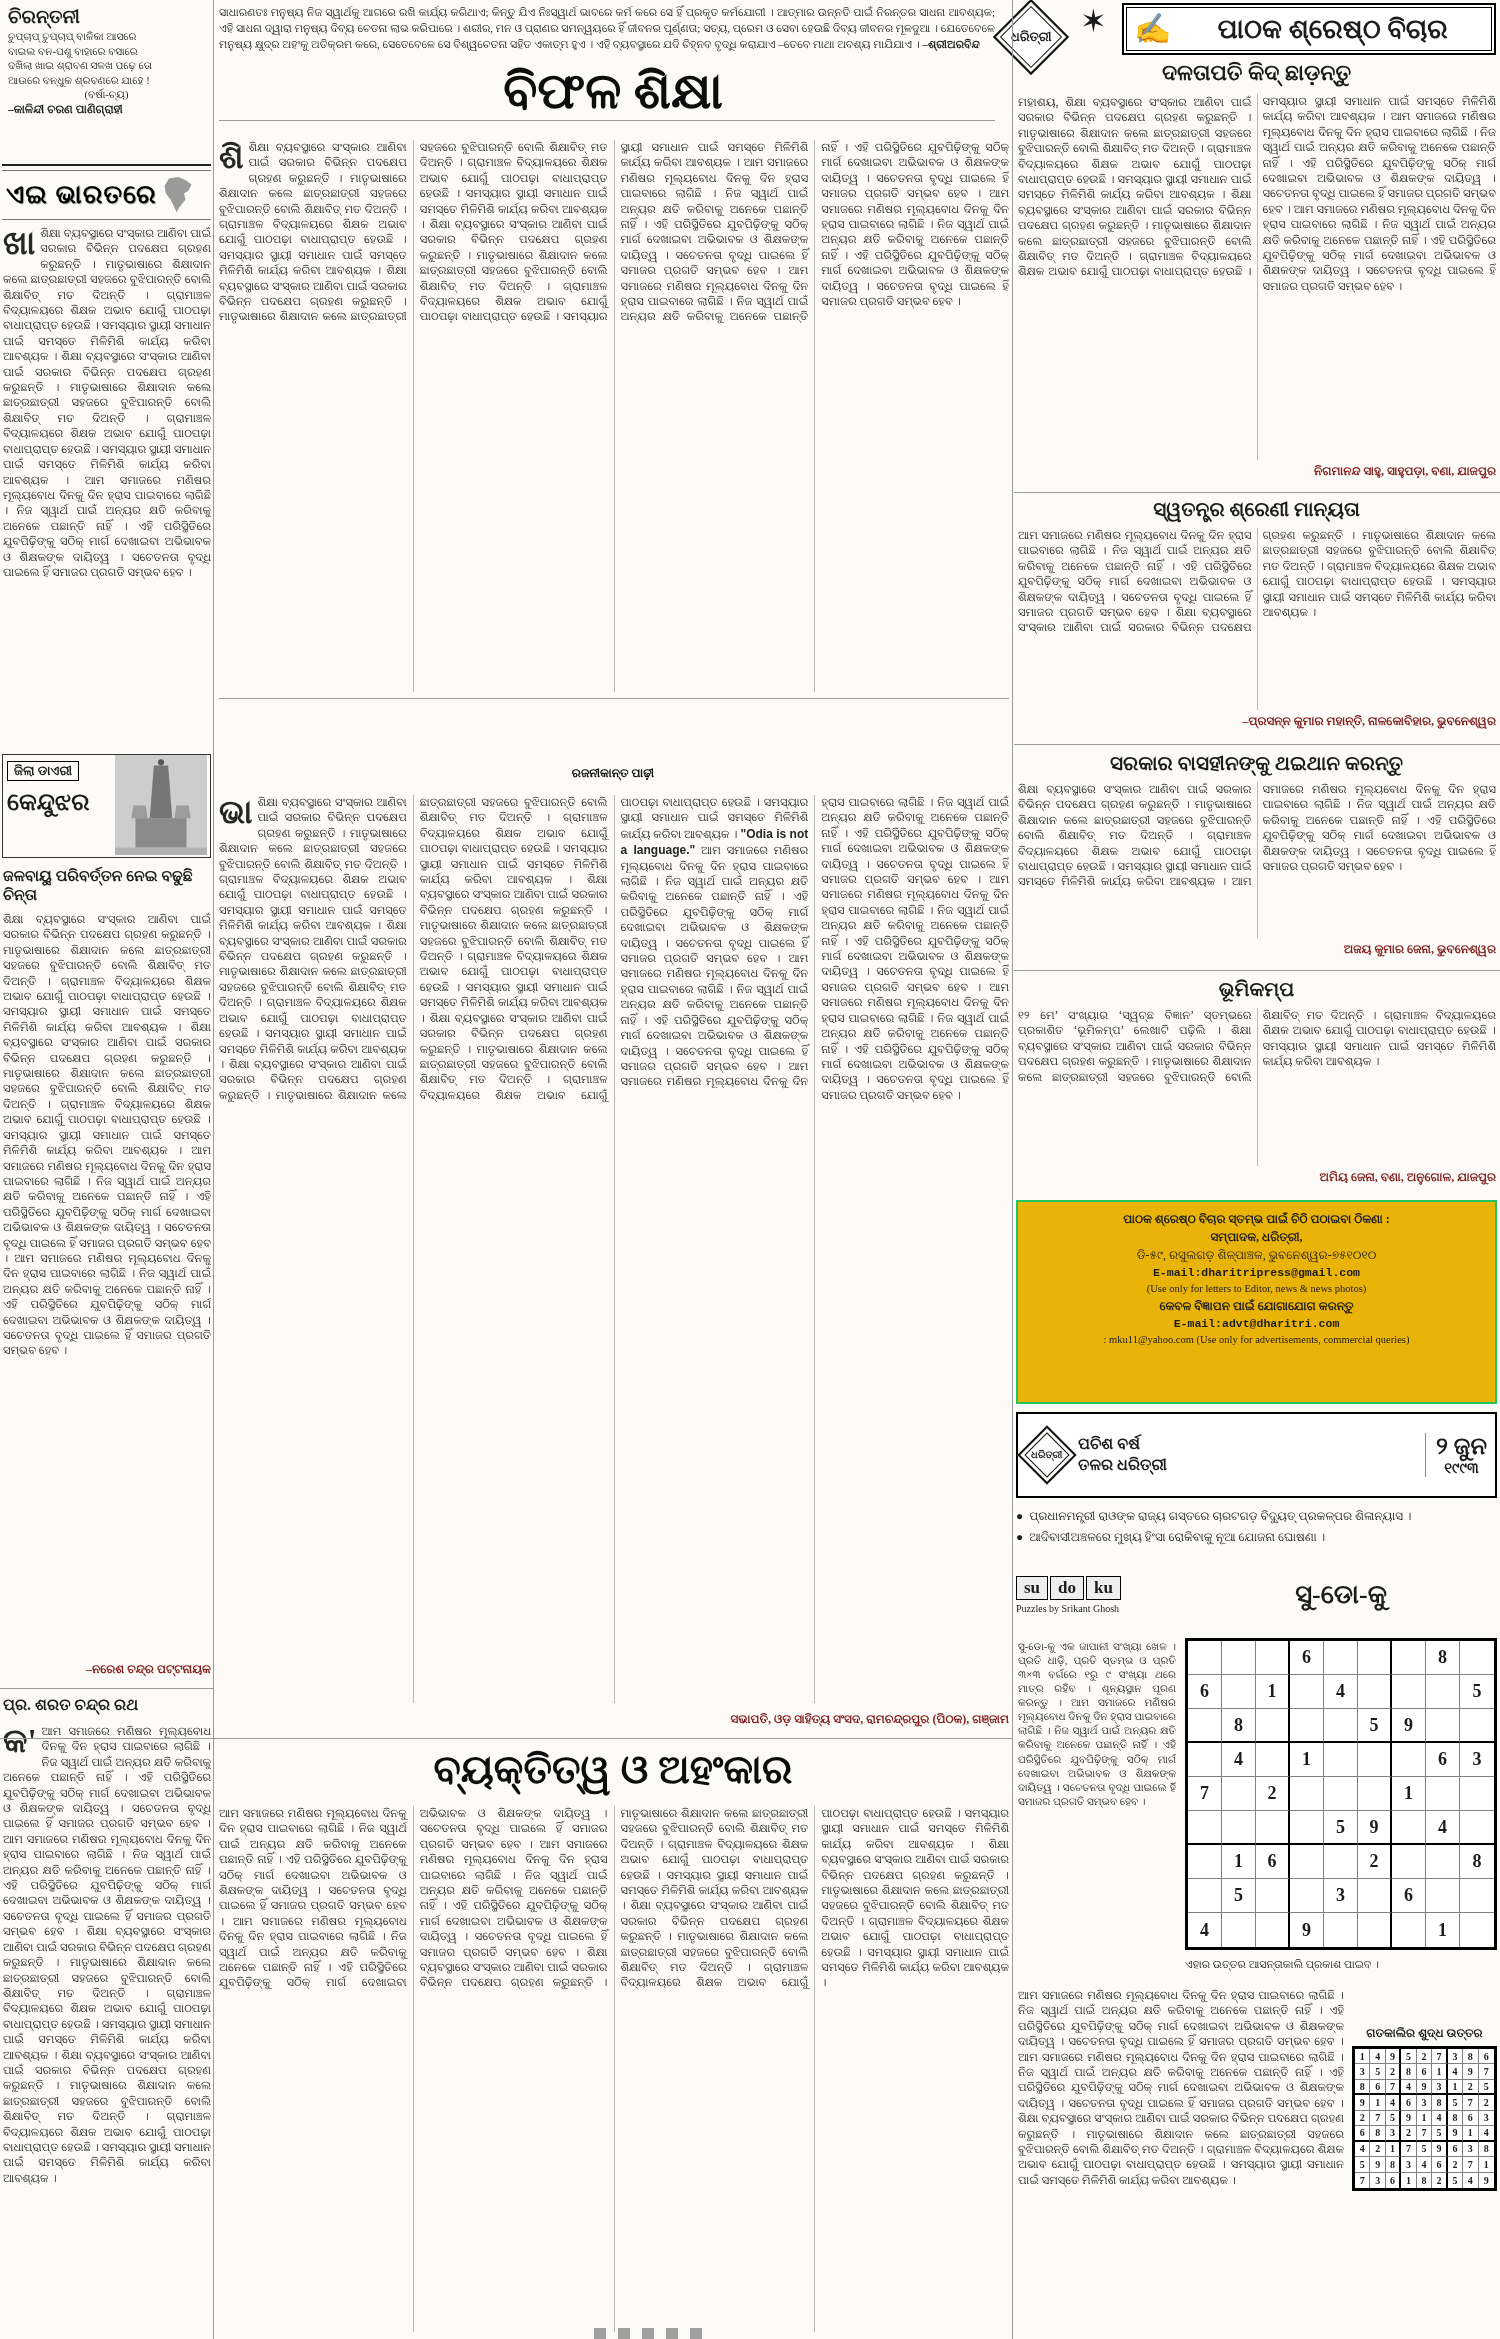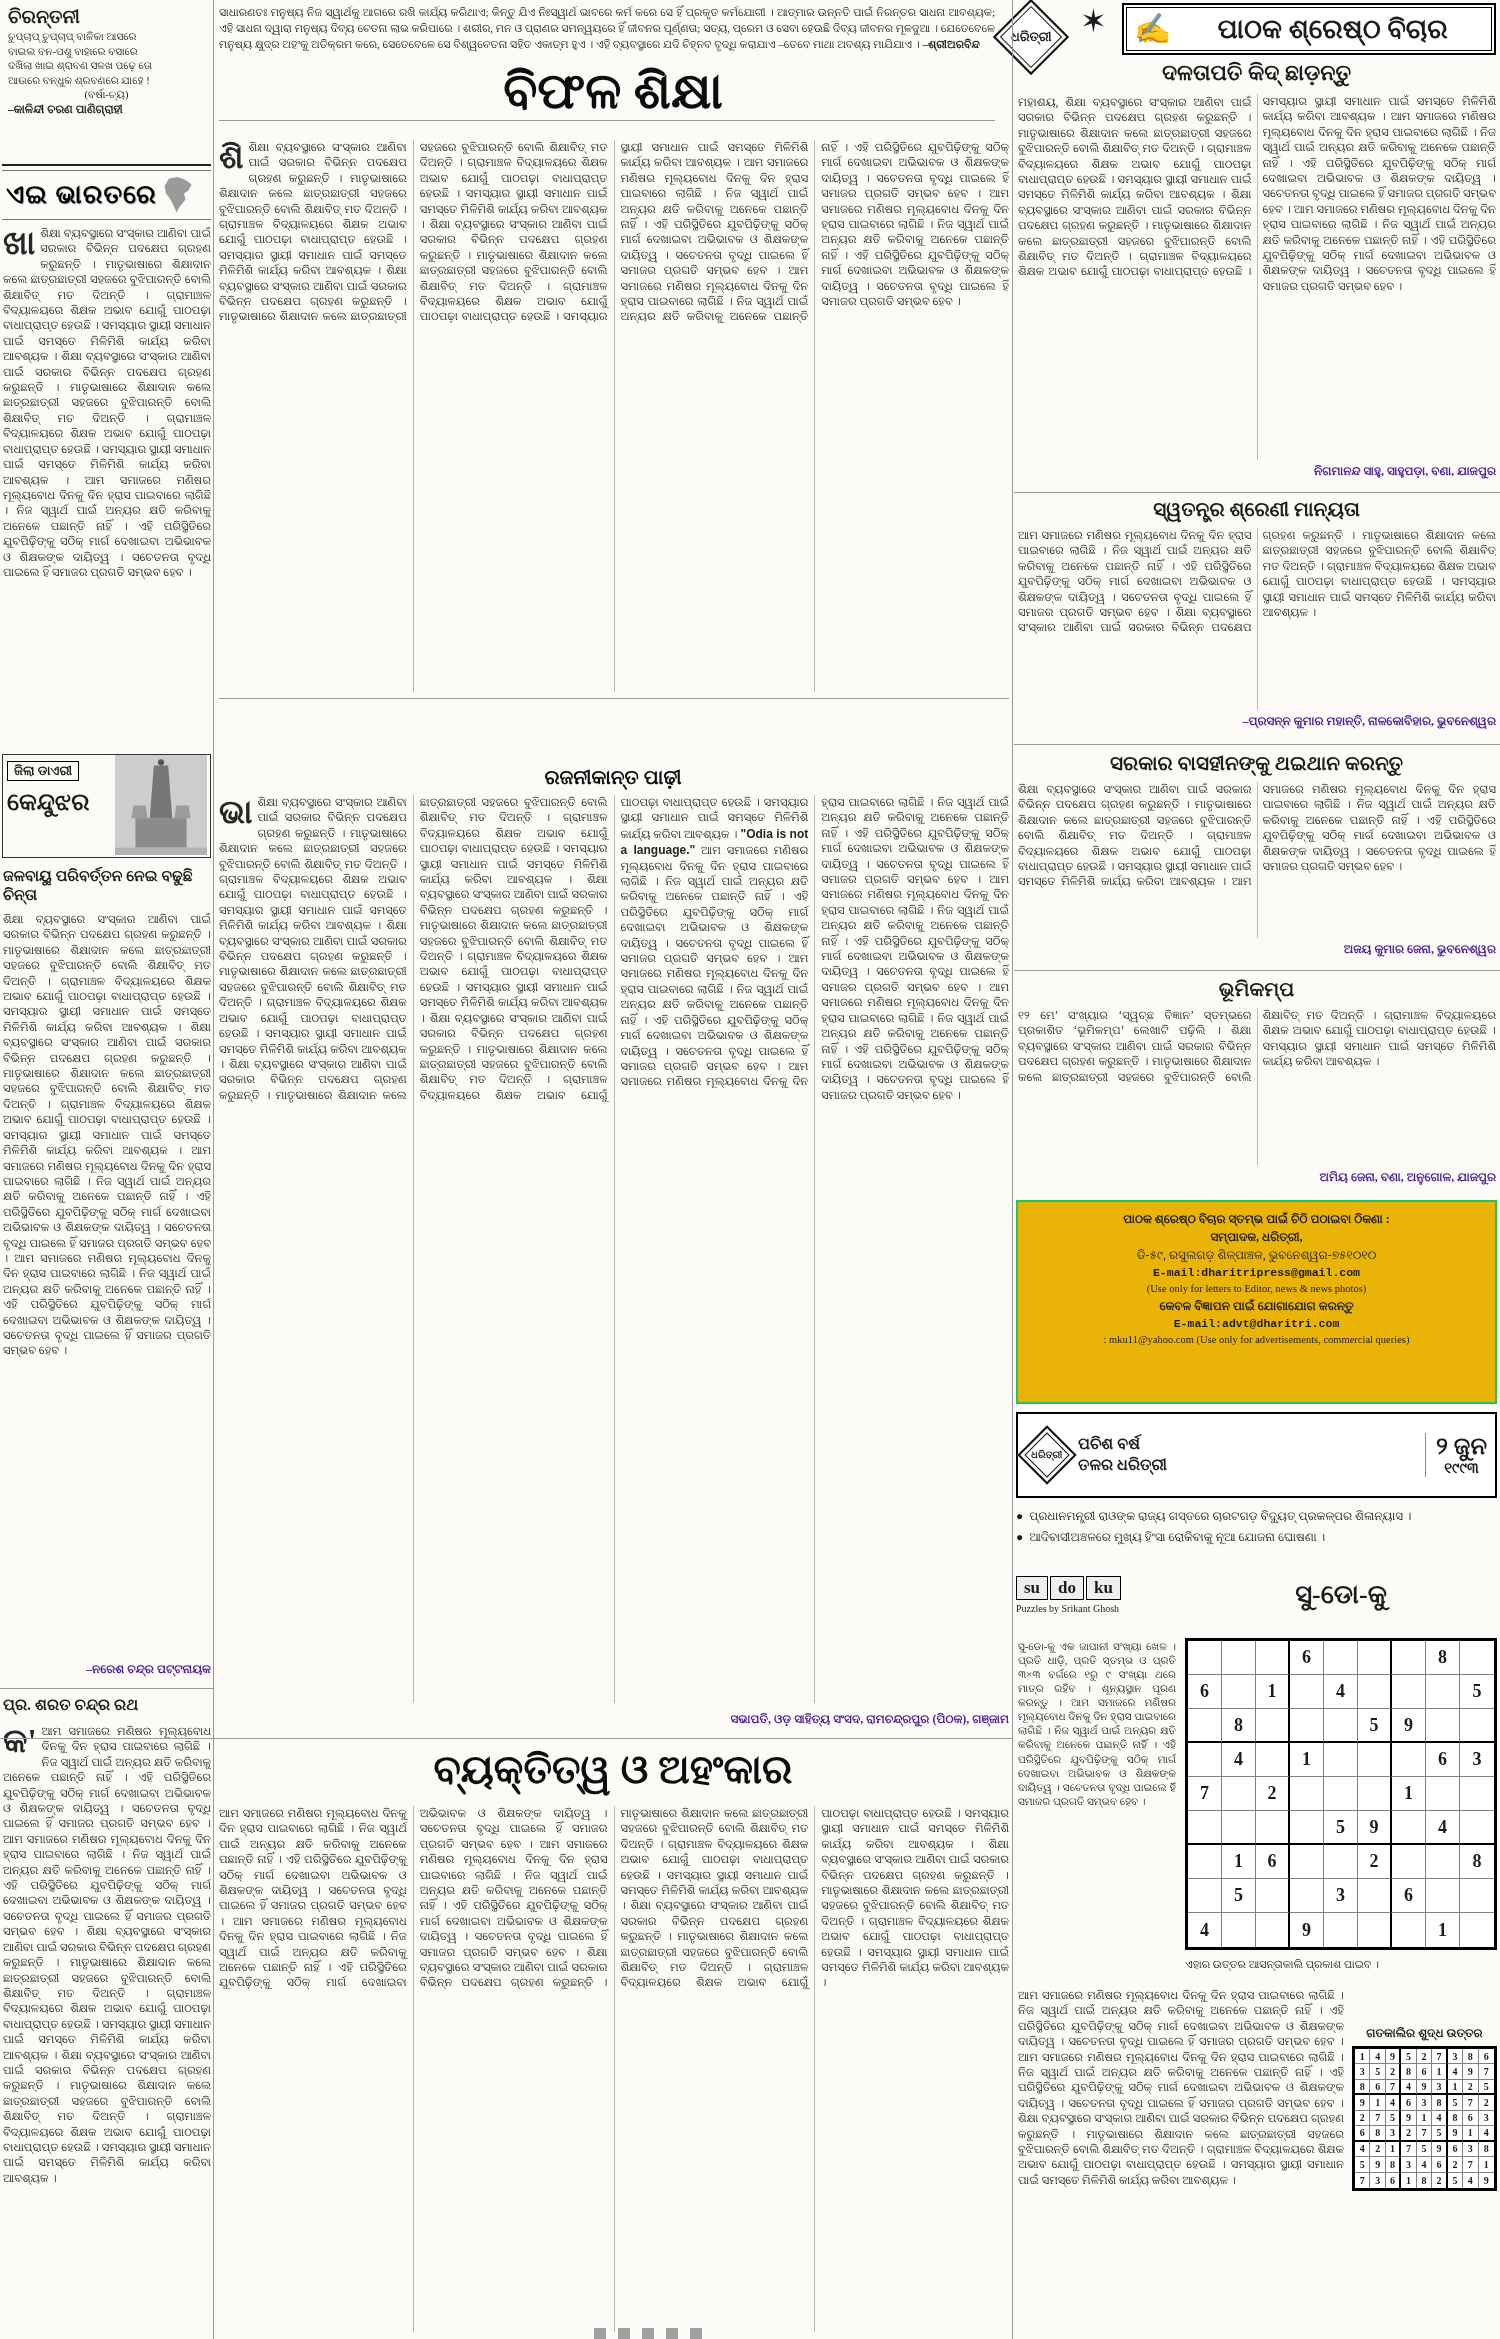--- a/index.html
+++ b/index.html
@@ -5,21 +5,21 @@
   * { margin:0; padding:0; box-sizing:border-box; }
   html,body { background:#e8e6e0; }
   body { font-family:"Liberation Serif","DejaVu Serif",serif; }
   .page { position:relative; width:1500px; height:2339px; background:#fcfbf7; color:#1c1c1c; overflow:hidden; margin:0 auto; }
   .abs { position:absolute; }
   .body-txt { font-size:11.5px; line-height:1.34; color:#262626; text-align:justify; overflow:hidden; word-break:break-word; }
   .cols4 { column-count:4; column-gap:13px; column-rule:1px solid #b9b9b9; height:100%; }
   .cols2 { column-count:2; column-gap:11px; column-rule:1px solid #b9b9b9; height:100%; }
   .hl { font-weight:bold; text-align:center; color:#0d0d0d; }
   .dropcap { float:left; font-size:33px; line-height:0.9; font-weight:bold; padding:3px 5px 0 0; }
-  .sign { font-weight:bold; font-size:12px; text-align:right; color:#4c1d95; }
+  .sign { font-weight:bold; font-size:12px; text-align:right; color:#7f1d1d; }
   .vrule { position:absolute; width:1px; background:#9a9a9a; }
   .hrule { position:absolute; height:1px; background:#9a9a9a; }
 
   
   .chirantani { border-bottom:2px solid #222; padding:4px 6px; overflow:hidden; }
   .chirantani .t { font-weight:bold; font-size:19px; }
   .chirantani .q { font-size:10.5px; line-height:1.4; white-space:pre-line; margin-top:2px; }
   .chirantani .r { font-size:10.5px; text-align:center; }
   .chirantani .a { font-weight:bold; font-size:11.5px; margin-top:2px; }
   .topquote { font-size:11px; line-height:1.45; text-align:justify; overflow:hidden; }
@@ -166,21 +166,21 @@
 
   <div class="abs body-txt" style="left:219px; top:140px; width:790px; height:552px;">
     <div class="cols4">
       <span class="dropcap">ଶି</span>
       <span>ଶିକ୍ଷା ବ୍ୟବସ୍ଥାରେ ସଂସ୍କାର ଆଣିବା ପାଇଁ ସରକାର ବିଭିନ୍ନ ପଦକ୍ଷେପ ଗ୍ରହଣ କରୁଛନ୍ତି । ମାତୃଭାଷାରେ ଶିକ୍ଷାଦାନ କଲେ ଛାତ୍ରଛାତ୍ରୀ ସହଜରେ ବୁଝିପାରନ୍ତି ବୋଲି ଶିକ୍ଷାବିତ୍ ମତ ଦିଅନ୍ତି । ଗ୍ରାମାଞ୍ଚଳ ବିଦ୍ୟାଳୟରେ ଶିକ୍ଷକ ଅଭାବ ଯୋଗୁଁ ପାଠପଢ଼ା ବାଧାପ୍ରାପ୍ତ ହେଉଛି । ସମସ୍ୟାର ସ୍ଥାୟୀ ସମାଧାନ ପାଇଁ ସମସ୍ତେ ମିଳିମିଶି କାର୍ଯ୍ୟ କରିବା ଆବଶ୍ୟକ । ଶିକ୍ଷା ବ୍ୟବସ୍ଥାରେ ସଂସ୍କାର ଆଣିବା ପାଇଁ ସରକାର ବିଭିନ୍ନ ପଦକ୍ଷେପ ଗ୍ରହଣ କରୁଛନ୍ତି । ମାତୃଭାଷାରେ ଶିକ୍ଷାଦାନ କଲେ ଛାତ୍ରଛାତ୍ରୀ ସହଜରେ ବୁଝିପାରନ୍ତି ବୋଲି ଶିକ୍ଷାବିତ୍ ମତ ଦିଅନ୍ତି । ଗ୍ରାମାଞ୍ଚଳ ବିଦ୍ୟାଳୟରେ ଶିକ୍ଷକ ଅଭାବ ଯୋଗୁଁ ପାଠପଢ଼ା ବାଧାପ୍ରାପ୍ତ ହେଉଛି । ସମସ୍ୟାର ସ୍ଥାୟୀ ସମାଧାନ ପାଇଁ ସମସ୍ତେ ମିଳିମିଶି କାର୍ଯ୍ୟ କରିବା ଆବଶ୍ୟକ । ଶିକ୍ଷା ବ୍ୟବସ୍ଥାରେ ସଂସ୍କାର ଆଣିବା ପାଇଁ ସରକାର ବିଭିନ୍ନ ପଦକ୍ଷେପ ଗ୍ରହଣ କରୁଛନ୍ତି । ମାତୃଭାଷାରେ ଶିକ୍ଷାଦାନ କଲେ ଛାତ୍ରଛାତ୍ରୀ ସହଜରେ ବୁଝିପାରନ୍ତି ବୋଲି ଶିକ୍ଷାବିତ୍ ମତ ଦିଅନ୍ତି । ଗ୍ରାମାଞ୍ଚଳ ବିଦ୍ୟାଳୟରେ ଶିକ୍ଷକ ଅଭାବ ଯୋଗୁଁ ପାଠପଢ଼ା ବାଧାପ୍ରାପ୍ତ ହେଉଛି । ସମସ୍ୟାର ସ୍ଥାୟୀ ସମାଧାନ ପାଇଁ ସମସ୍ତେ ମିଳିମିଶି କାର୍ଯ୍ୟ କରିବା ଆବଶ୍ୟକ । </span>
       <span>ଆମ ସମାଜରେ ମଣିଷର ମୂଲ୍ୟବୋଧ ଦିନକୁ ଦିନ ହ୍ରାସ ପାଇବାରେ ଲାଗିଛି । ନିଜ ସ୍ୱାର୍ଥ ପାଇଁ ଅନ୍ୟର କ୍ଷତି କରିବାକୁ ଅନେକେ ପଛାନ୍ତି ନାହିଁ । ଏହି ପରିସ୍ଥିତିରେ ଯୁବପିଢ଼ିଙ୍କୁ ସଠିକ୍ ମାର୍ଗ ଦେଖାଇବା ଅଭିଭାବକ ଓ ଶିକ୍ଷକଙ୍କ ଦାୟିତ୍ୱ । ସଚେତନତା ବୃଦ୍ଧି ପାଇଲେ ହିଁ ସମାଜର ପ୍ରଗତି ସମ୍ଭବ ହେବ । ଆମ ସମାଜରେ ମଣିଷର ମୂଲ୍ୟବୋଧ ଦିନକୁ ଦିନ ହ୍ରାସ ପାଇବାରେ ଲାଗିଛି । ନିଜ ସ୍ୱାର୍ଥ ପାଇଁ ଅନ୍ୟର କ୍ଷତି କରିବାକୁ ଅନେକେ ପଛାନ୍ତି ନାହିଁ । ଏହି ପରିସ୍ଥିତିରେ ଯୁବପିଢ଼ିଙ୍କୁ ସଠିକ୍ ମାର୍ଗ ଦେଖାଇବା ଅଭିଭାବକ ଓ ଶିକ୍ଷକଙ୍କ ଦାୟିତ୍ୱ । ସଚେତନତା ବୃଦ୍ଧି ପାଇଲେ ହିଁ ସମାଜର ପ୍ରଗତି ସମ୍ଭବ ହେବ । ଆମ ସମାଜରେ ମଣିଷର ମୂଲ୍ୟବୋଧ ଦିନକୁ ଦିନ ହ୍ରାସ ପାଇବାରେ ଲାଗିଛି । ନିଜ ସ୍ୱାର୍ଥ ପାଇଁ ଅନ୍ୟର କ୍ଷତି କରିବାକୁ ଅନେକେ ପଛାନ୍ତି ନାହିଁ । ଏହି ପରିସ୍ଥିତିରେ ଯୁବପିଢ଼ିଙ୍କୁ ସଠିକ୍ ମାର୍ଗ ଦେଖାଇବା ଅଭିଭାବକ ଓ ଶିକ୍ଷକଙ୍କ ଦାୟିତ୍ୱ । ସଚେତନତା ବୃଦ୍ଧି ପାଇଲେ ହିଁ ସମାଜର ପ୍ରଗତି ସମ୍ଭବ ହେବ । </span>
     </div>
   </div>
 
   <div class="hrule" style="left:219px; top:698px; width:790px;"></div>
-  <div class="abs hl" style="left:215px; top:766px; width:796px; font-size:20px;">ରଜନୀକାନ୍ତ ପାଢ଼ୀ</div>
+  <div class="abs hl" style="left:215px; top:766px; width:796px; font-size:12px;">ରଜନୀକାନ୍ତ ପାଢ଼ୀ</div>
 
   <div class="abs body-txt" style="left:219px; top:795px; width:790px; height:908px;">
     <div class="cols4">
       <span class="dropcap">ଭା</span>
       <span>ଶିକ୍ଷା ବ୍ୟବସ୍ଥାରେ ସଂସ୍କାର ଆଣିବା ପାଇଁ ସରକାର ବିଭିନ୍ନ ପଦକ୍ଷେପ ଗ୍ରହଣ କରୁଛନ୍ତି । ମାତୃଭାଷାରେ ଶିକ୍ଷାଦାନ କଲେ ଛାତ୍ରଛାତ୍ରୀ ସହଜରେ ବୁଝିପାରନ୍ତି ବୋଲି ଶିକ୍ଷାବିତ୍ ମତ ଦିଅନ୍ତି । ଗ୍ରାମାଞ୍ଚଳ ବିଦ୍ୟାଳୟରେ ଶିକ୍ଷକ ଅଭାବ ଯୋଗୁଁ ପାଠପଢ଼ା ବାଧାପ୍ରାପ୍ତ ହେଉଛି । ସମସ୍ୟାର ସ୍ଥାୟୀ ସମାଧାନ ପାଇଁ ସମସ୍ତେ ମିଳିମିଶି କାର୍ଯ୍ୟ କରିବା ଆବଶ୍ୟକ । ଶିକ୍ଷା ବ୍ୟବସ୍ଥାରେ ସଂସ୍କାର ଆଣିବା ପାଇଁ ସରକାର ବିଭିନ୍ନ ପଦକ୍ଷେପ ଗ୍ରହଣ କରୁଛନ୍ତି । ମାତୃଭାଷାରେ ଶିକ୍ଷାଦାନ କଲେ ଛାତ୍ରଛାତ୍ରୀ ସହଜରେ ବୁଝିପାରନ୍ତି ବୋଲି ଶିକ୍ଷାବିତ୍ ମତ ଦିଅନ୍ତି । ଗ୍ରାମାଞ୍ଚଳ ବିଦ୍ୟାଳୟରେ ଶିକ୍ଷକ ଅଭାବ ଯୋଗୁଁ ପାଠପଢ଼ା ବାଧାପ୍ରାପ୍ତ ହେଉଛି । ସମସ୍ୟାର ସ୍ଥାୟୀ ସମାଧାନ ପାଇଁ ସମସ୍ତେ ମିଳିମିଶି କାର୍ଯ୍ୟ କରିବା ଆବଶ୍ୟକ । ଶିକ୍ଷା ବ୍ୟବସ୍ଥାରେ ସଂସ୍କାର ଆଣିବା ପାଇଁ ସରକାର ବିଭିନ୍ନ ପଦକ୍ଷେପ ଗ୍ରହଣ କରୁଛନ୍ତି । ମାତୃଭାଷାରେ ଶିକ୍ଷାଦାନ କଲେ ଛାତ୍ରଛାତ୍ରୀ ସହଜରେ ବୁଝିପାରନ୍ତି ବୋଲି ଶିକ୍ଷାବିତ୍ ମତ ଦିଅନ୍ତି । ଗ୍ରାମାଞ୍ଚଳ ବିଦ୍ୟାଳୟରେ ଶିକ୍ଷକ ଅଭାବ ଯୋଗୁଁ ପାଠପଢ଼ା ବାଧାପ୍ରାପ୍ତ ହେଉଛି । ସମସ୍ୟାର ସ୍ଥାୟୀ ସମାଧାନ ପାଇଁ ସମସ୍ତେ ମିଳିମିଶି କାର୍ଯ୍ୟ କରିବା ଆବଶ୍ୟକ । ଶିକ୍ଷା ବ୍ୟବସ୍ଥାରେ ସଂସ୍କାର ଆଣିବା ପାଇଁ ସରକାର ବିଭିନ୍ନ ପଦକ୍ଷେପ ଗ୍ରହଣ କରୁଛନ୍ତି । ମାତୃଭାଷାରେ ଶିକ୍ଷାଦାନ କଲେ ଛାତ୍ରଛାତ୍ରୀ ସହଜରେ ବୁଝିପାରନ୍ତି ବୋଲି ଶିକ୍ଷାବିତ୍ ମତ ଦିଅନ୍ତି । ଗ୍ରାମାଞ୍ଚଳ ବିଦ୍ୟାଳୟରେ ଶିକ୍ଷକ ଅଭାବ ଯୋଗୁଁ ପାଠପଢ଼ା ବାଧାପ୍ରାପ୍ତ ହେଉଛି । ସମସ୍ୟାର ସ୍ଥାୟୀ ସମାଧାନ ପାଇଁ ସମସ୍ତେ ମିଳିମିଶି କାର୍ଯ୍ୟ କରିବା ଆବଶ୍ୟକ । ଶିକ୍ଷା ବ୍ୟବସ୍ଥାରେ ସଂସ୍କାର ଆଣିବା ପାଇଁ ସରକାର ବିଭିନ୍ନ ପଦକ୍ଷେପ ଗ୍ରହଣ କରୁଛନ୍ତି । ମାତୃଭାଷାରେ ଶିକ୍ଷାଦାନ କଲେ ଛାତ୍ରଛାତ୍ରୀ ସହଜରେ ବୁଝିପାରନ୍ତି ବୋଲି ଶିକ୍ଷାବିତ୍ ମତ ଦିଅନ୍ତି । ଗ୍ରାମାଞ୍ଚଳ ବିଦ୍ୟାଳୟରେ ଶିକ୍ଷକ ଅଭାବ ଯୋଗୁଁ ପାଠପଢ଼ା ବାଧାପ୍ରାପ୍ତ ହେଉଛି । ସମସ୍ୟାର ସ୍ଥାୟୀ ସମାଧାନ ପାଇଁ ସମସ୍ତେ ମିଳିମିଶି କାର୍ଯ୍ୟ କରିବା ଆବଶ୍ୟକ । </span>
       <span class="qen">"Odia is not a language."</span>
       <span>ଆମ ସମାଜରେ ମଣିଷର ମୂଲ୍ୟବୋଧ ଦିନକୁ ଦିନ ହ୍ରାସ ପାଇବାରେ ଲାଗିଛି । ନିଜ ସ୍ୱାର୍ଥ ପାଇଁ ଅନ୍ୟର କ୍ଷତି କରିବାକୁ ଅନେକେ ପଛାନ୍ତି ନାହିଁ । ଏହି ପରିସ୍ଥିତିରେ ଯୁବପିଢ଼ିଙ୍କୁ ସଠିକ୍ ମାର୍ଗ ଦେଖାଇବା ଅଭିଭାବକ ଓ ଶିକ୍ଷକଙ୍କ ଦାୟିତ୍ୱ । ସଚେତନତା ବୃଦ୍ଧି ପାଇଲେ ହିଁ ସମାଜର ପ୍ରଗତି ସମ୍ଭବ ହେବ । ଆମ ସମାଜରେ ମଣିଷର ମୂଲ୍ୟବୋଧ ଦିନକୁ ଦିନ ହ୍ରାସ ପାଇବାରେ ଲାଗିଛି । ନିଜ ସ୍ୱାର୍ଥ ପାଇଁ ଅନ୍ୟର କ୍ଷତି କରିବାକୁ ଅନେକେ ପଛାନ୍ତି ନାହିଁ । ଏହି ପରିସ୍ଥିତିରେ ଯୁବପିଢ଼ିଙ୍କୁ ସଠିକ୍ ମାର୍ଗ ଦେଖାଇବା ଅଭିଭାବକ ଓ ଶିକ୍ଷକଙ୍କ ଦାୟିତ୍ୱ । ସଚେତନତା ବୃଦ୍ଧି ପାଇଲେ ହିଁ ସମାଜର ପ୍ରଗତି ସମ୍ଭବ ହେବ । ଆମ ସମାଜରେ ମଣିଷର ମୂଲ୍ୟବୋଧ ଦିନକୁ ଦିନ ହ୍ରାସ ପାଇବାରେ ଲାଗିଛି । ନିଜ ସ୍ୱାର୍ଥ ପାଇଁ ଅନ୍ୟର କ୍ଷତି କରିବାକୁ ଅନେକେ ପଛାନ୍ତି ନାହିଁ । ଏହି ପରିସ୍ଥିତିରେ ଯୁବପିଢ଼ିଙ୍କୁ ସଠିକ୍ ମାର୍ଗ ଦେଖାଇବା ଅଭିଭାବକ ଓ ଶିକ୍ଷକଙ୍କ ଦାୟିତ୍ୱ । ସଚେତନତା ବୃଦ୍ଧି ପାଇଲେ ହିଁ ସମାଜର ପ୍ରଗତି ସମ୍ଭବ ହେବ । ଆମ ସମାଜରେ ମଣିଷର ମୂଲ୍ୟବୋଧ ଦିନକୁ ଦିନ ହ୍ରାସ ପାଇବାରେ ଲାଗିଛି । ନିଜ ସ୍ୱାର୍ଥ ପାଇଁ ଅନ୍ୟର କ୍ଷତି କରିବାକୁ ଅନେକେ ପଛାନ୍ତି ନାହିଁ । ଏହି ପରିସ୍ଥିତିରେ ଯୁବପିଢ଼ିଙ୍କୁ ସଠିକ୍ ମାର୍ଗ ଦେଖାଇବା ଅଭିଭାବକ ଓ ଶିକ୍ଷକଙ୍କ ଦାୟିତ୍ୱ । ସଚେତନତା ବୃଦ୍ଧି ପାଇଲେ ହିଁ ସମାଜର ପ୍ରଗତି ସମ୍ଭବ ହେବ । ଆମ ସମାଜରେ ମଣିଷର ମୂଲ୍ୟବୋଧ ଦିନକୁ ଦିନ ହ୍ରାସ ପାଇବାରେ ଲାଗିଛି । ନିଜ ସ୍ୱାର୍ଥ ପାଇଁ ଅନ୍ୟର କ୍ଷତି କରିବାକୁ ଅନେକେ ପଛାନ୍ତି ନାହିଁ । ଏହି ପରିସ୍ଥିତିରେ ଯୁବପିଢ଼ିଙ୍କୁ ସଠିକ୍ ମାର୍ଗ ଦେଖାଇବା ଅଭିଭାବକ ଓ ଶିକ୍ଷକଙ୍କ ଦାୟିତ୍ୱ । ସଚେତନତା ବୃଦ୍ଧି ପାଇଲେ ହିଁ ସମାଜର ପ୍ରଗତି ସମ୍ଭବ ହେବ । </span>
     </div>
   </div>
   <div class="abs sign" style="left:700px; top:1712px; width:309px;">ସଭାପତି, ଓଡ଼ ସାହିତ୍ୟ ସଂସଦ, ରାମଚନ୍ଦ୍ରପୁର (ପିଠକ), ଗଞ୍ଜାମ</div>

